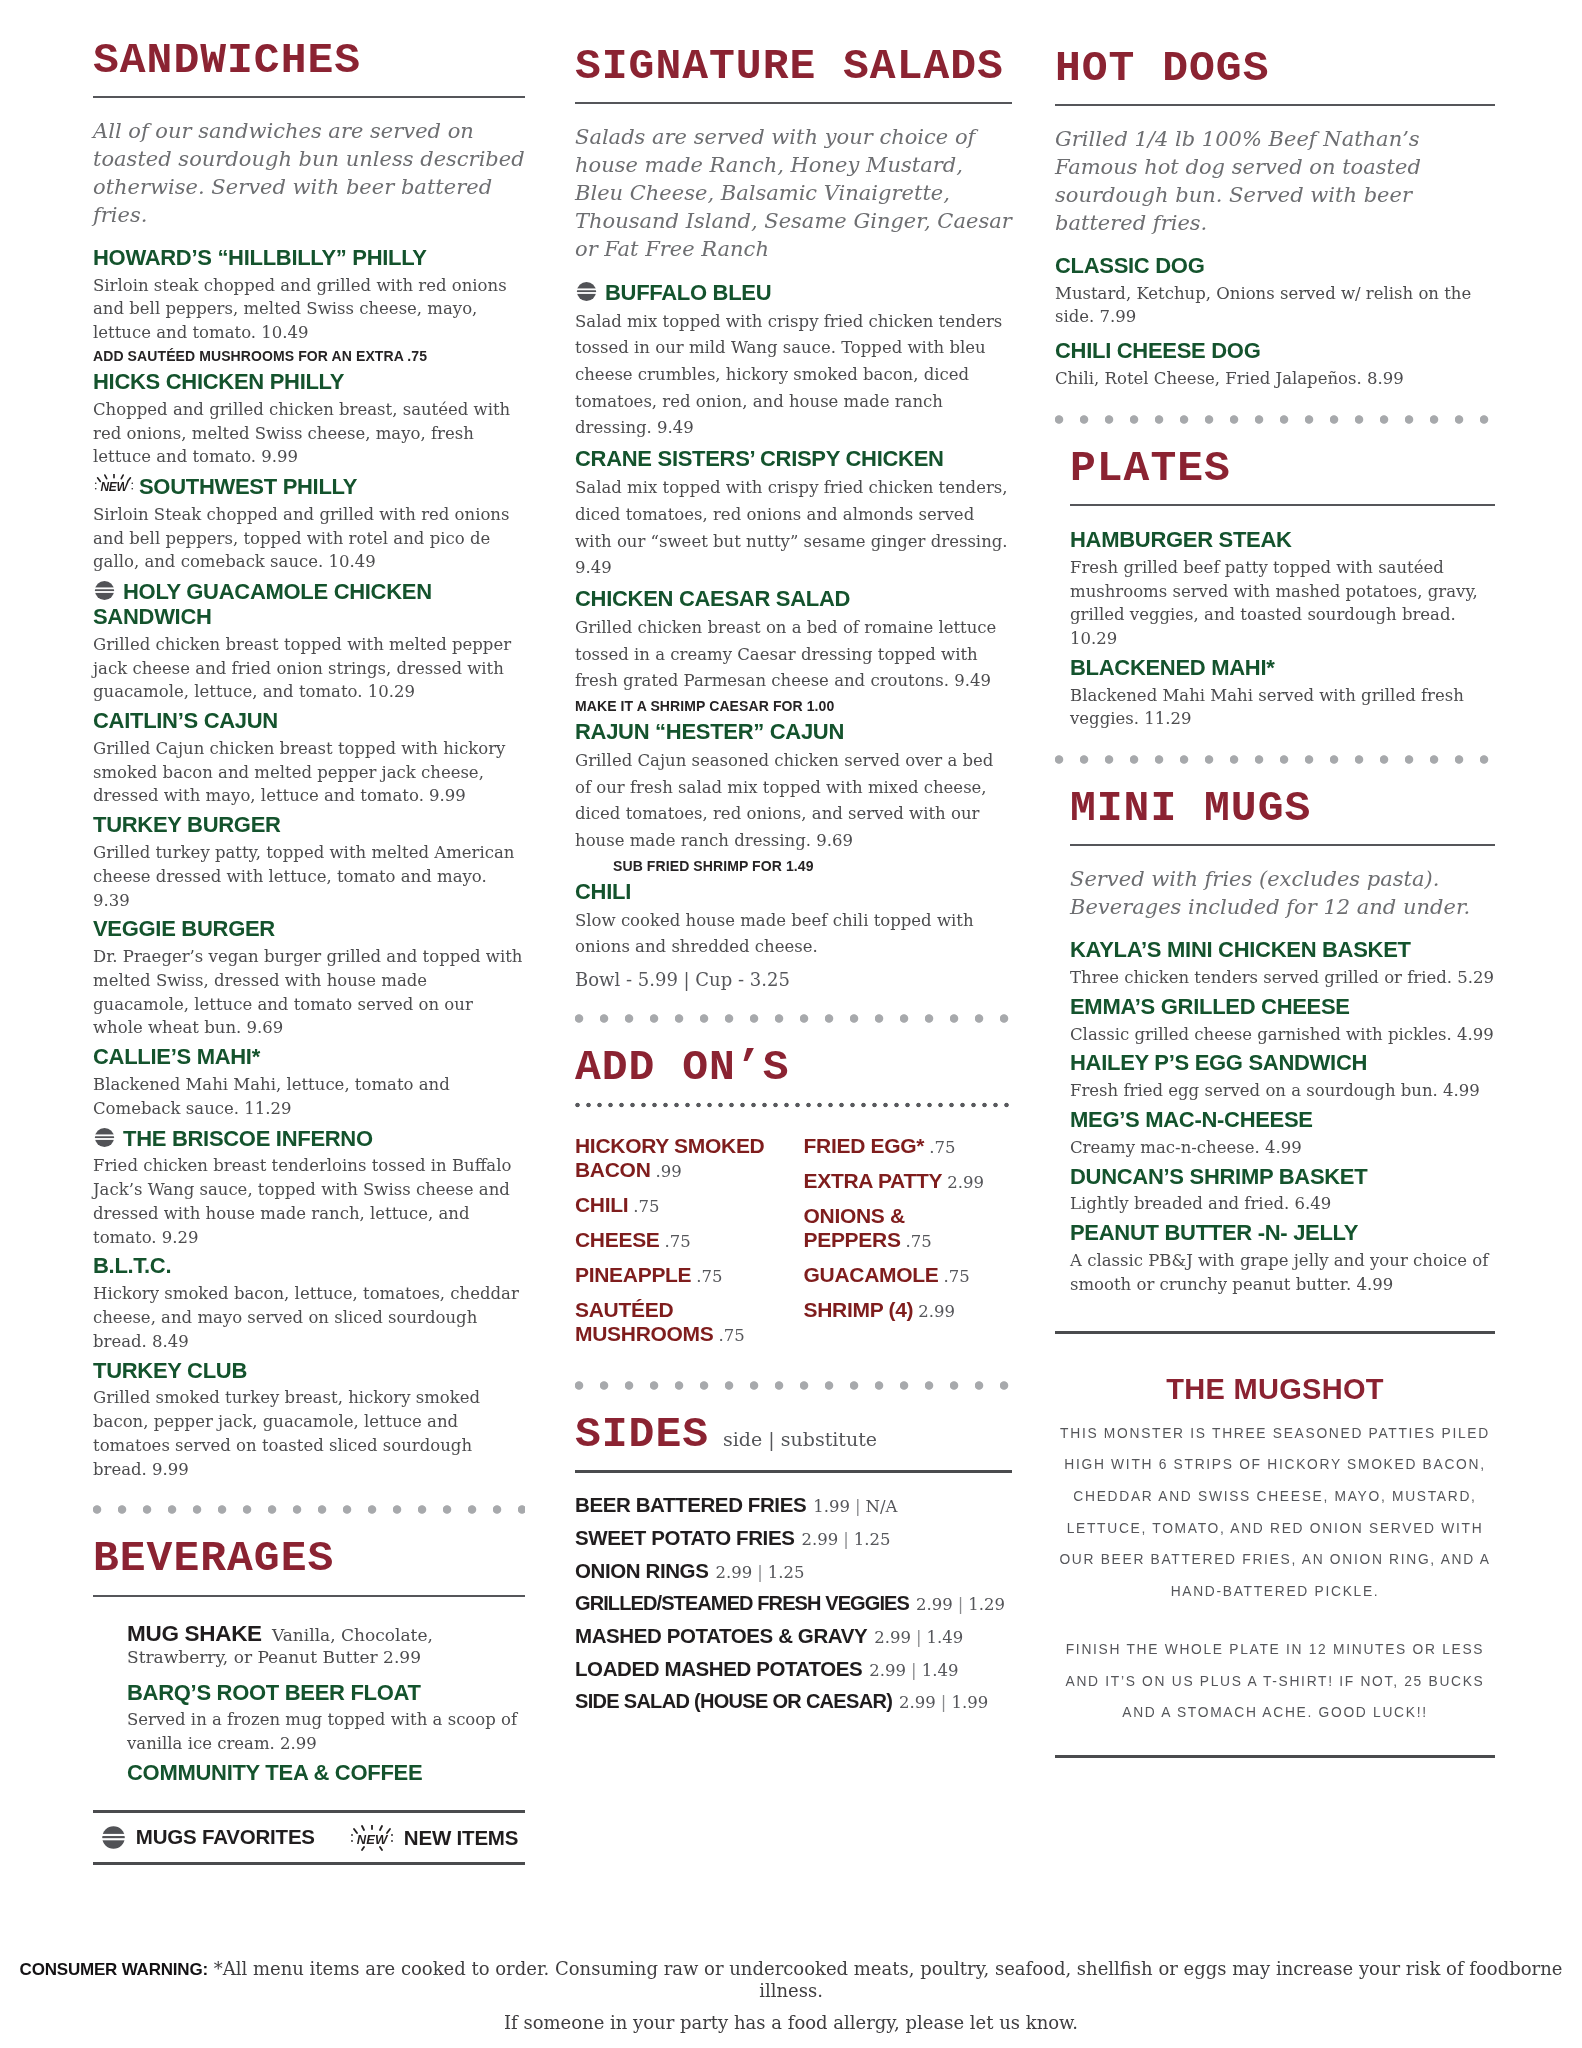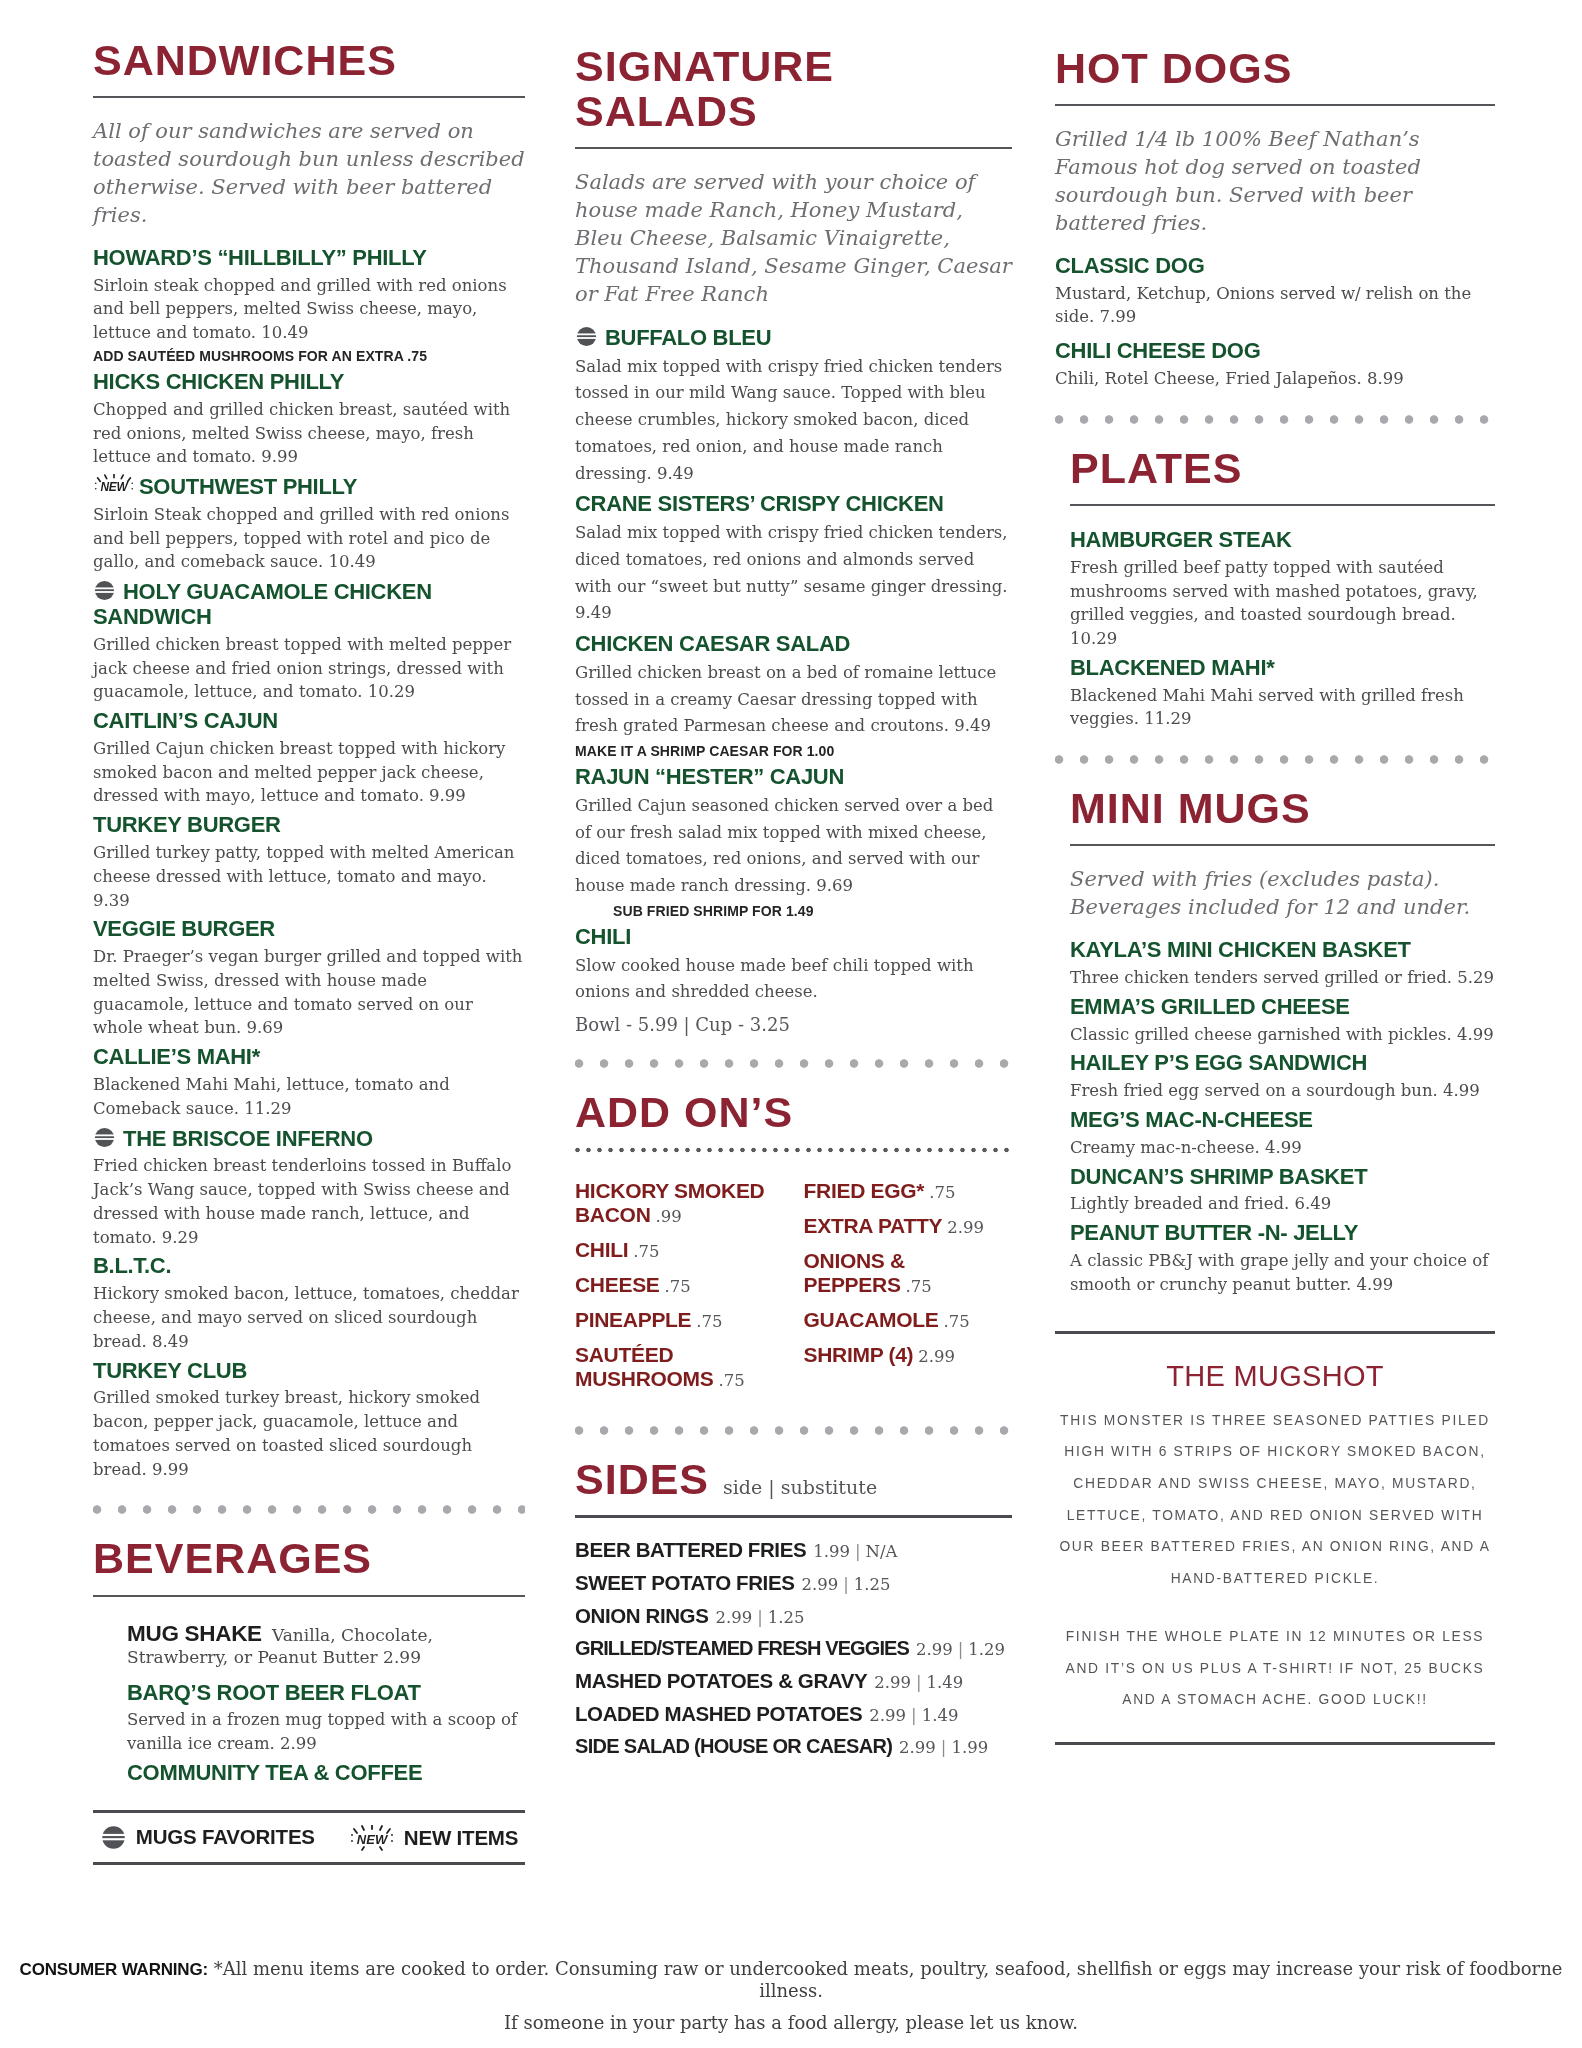--- a/index.html
+++ b/index.html
@@ -2,21 +2,21 @@
 <html><head>
 <meta charset="utf-8">
 <style>
   html,body{margin:0;padding:0;background:#ffffff;}
   body{width:1582px;height:2048px;position:relative;font-family:"DejaVu Serif",serif;color:#4c4c4e;}
   .col{position:absolute;}
   .col1{left:93px;top:38px;width:432px;}
   .col2{left:575px;top:44px;width:437px;}
   .col3{left:1055px;top:46px;width:440px;}
 
-  .sec-title{font-family:Liberation Sans, sans-serif;font-weight:700;color:#8b2332;font-size:43px;line-height:1.05;letter-spacing:1px;margin:0;}
+  .sec-title{font-family:Liberation Mono, monospace;font-weight:700;color:#8b2332;font-size:43px;line-height:1.05;letter-spacing:1px;margin:0;}
   .sec-rule{border:none;border-top:2px solid #55565a;margin:13px 0 0;}
   .rule-dark{border-top:3px solid #4a4b4e;}
   .intro{font-style:italic;color:#6d6e71;font-size:21px;line-height:1.33;margin:20px 0 16px;}
 
   .item{margin:0 0 5px;}
   .item-name{font-family:"Liberation Sans",sans-serif;font-weight:700;color:#14532d;font-size:22px;line-height:1.13;letter-spacing:-0.3px;margin:1px 0 3px;}
   .item-name .icon-burger{margin-right:7px;vertical-align:-3px;}
   .item-name .icon-new{margin-right:4px;vertical-align:-4px;}
   .item-desc{color:#4c4c4e;font-size:16.5px;line-height:1.44;margin:0 0 3px;}
   .subnote{font-family:"Liberation Sans",sans-serif;font-weight:700;font-size:14px;color:#262324;letter-spacing:0.1px;margin:0 0 6px;}
@@ -44,21 +44,21 @@
   .sides-head{display:flex;align-items:baseline;gap:14px;}
   .sides-sub{font-size:19px;color:#55565a;}
   .side-row{margin:0 0 9px;}
   .side-name{font-family:"Liberation Sans",sans-serif;font-weight:700;color:#201d1e;font-size:20.5px;letter-spacing:-0.4px;}
   .side-prices{font-size:16.5px;color:#55565a;margin-left:7px;white-space:nowrap;}
   .pipe{color:#8a8b8e;padding:0 5px;}
 
   .indent-block{margin-left:15px;}
 
   .mugshot{margin-top:34px;border-top:3px solid #4a4b4e;border-bottom:3px solid #4a4b4e;padding:26px 2px 26px;text-align:center;}
-  .mugshot-title{font-family:"Liberation Sans",sans-serif;font-weight:400;font-size:29px;color:#8b2332;letter-spacing:0.3px;margin:0 0 12px;}
+  .mugshot-title{font-family:"Liberation Sans",sans-serif;font-weight:700;font-size:29px;color:#8b2332;letter-spacing:0.3px;margin:13px 0 12px;}
   .mugshot-body{font-family:"Liberation Sans",sans-serif;font-size:13.8px;font-weight:400;color:#55565a;letter-spacing:1.7px;line-height:2.3;margin:0 0 26px;}
   .mugshot-challenge{font-family:"Liberation Sans",sans-serif;font-size:13.8px;color:#55565a;letter-spacing:1.7px;line-height:2.3;margin:0;}
 
   .warning{position:absolute;left:0;right:0;top:1958px;text-align:center;}
   .warn-line1{font-size:18px;color:#3f3e40;margin:0;}
   .warn-label{font-family:"Liberation Sans",sans-serif;font-weight:700;color:#141214;font-size:17px;letter-spacing:-0.2px;}
   .warn-line2{font-size:18px;color:#3f3e40;margin:11px 0 0;}
 </style>
 </head>
 <body>

